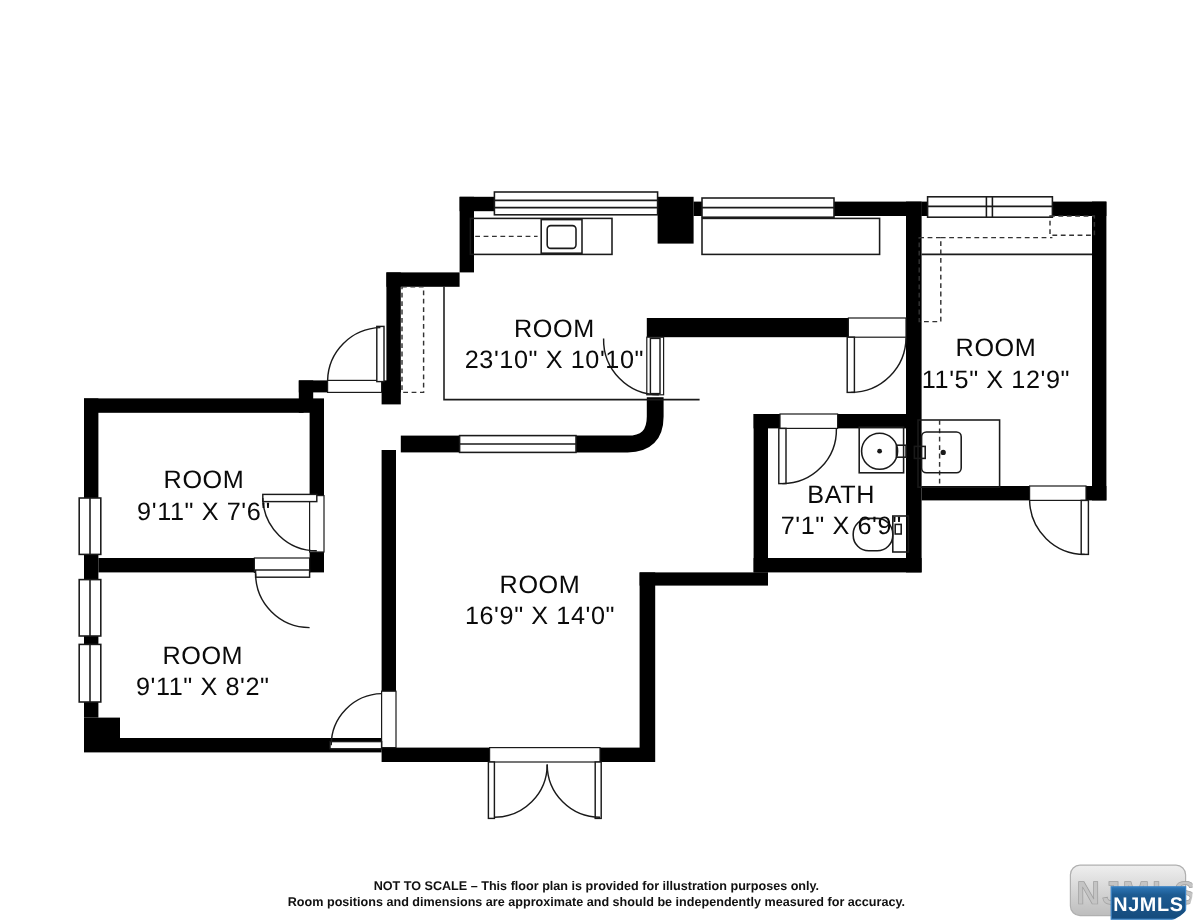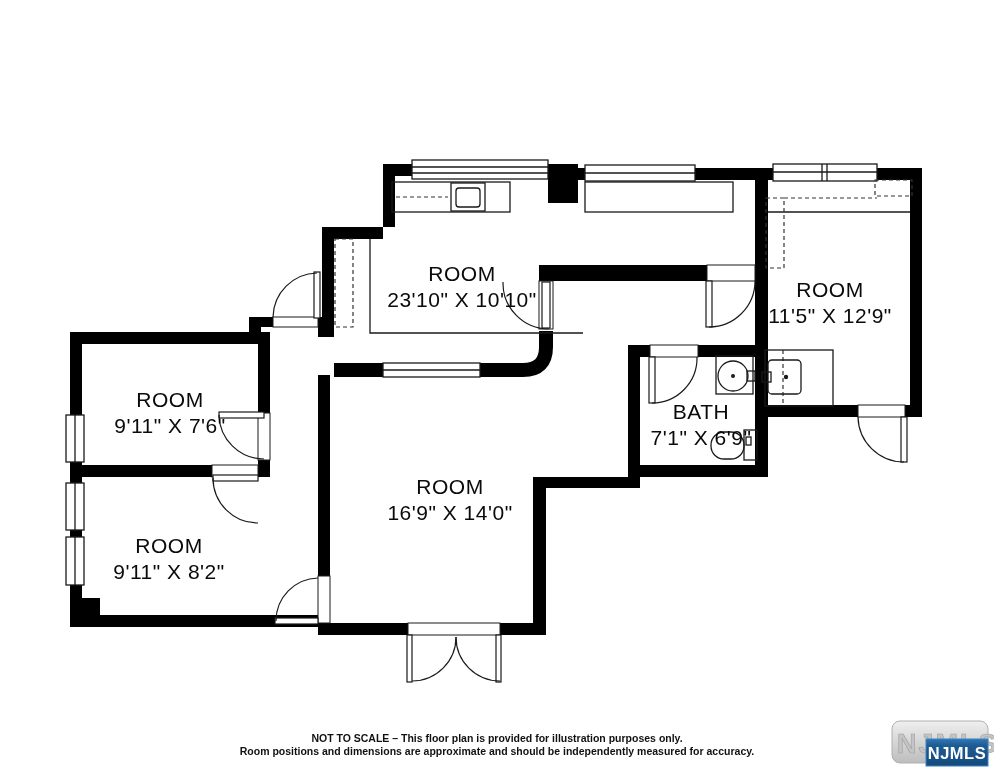--- a/index.html
+++ b/index.html
@@ -1,17 +1,17 @@
 <!DOCTYPE html>
 <html><head>
 <meta charset="utf-8">
 <style>
   html,body{margin:0;padding:0;background:#fff;}
   .canvas{position:relative;width:994px;height:768px;background:#fff;overflow:hidden;
-          font-family:"Liberation Sans",sans-serif;}
+          font-family:"Liberation Sans",sans-serif;border-radius:25px;}
   svg{display:block;}
   .wall{fill:#000;stroke:none;}
   .wallpath{fill:none;stroke:#000;stroke-width:14;}
   .thin{fill:none;stroke:#1a1a1a;stroke-width:1.3;}
   .thinf{fill:#fff;stroke:#1a1a1a;stroke-width:1.3;}
   .dash{fill:none;stroke:#333;stroke-width:1.2;stroke-dasharray:4 3;}
   .gap{fill:#fff;stroke:#1a1a1a;stroke-width:1;}
   .leaf{fill:#fff;stroke:#1a1a1a;stroke-width:1.2;}
   .arc{fill:none;stroke:#1a1a1a;stroke-width:1.2;}
   .lbl{font-family:"Liberation Sans",sans-serif;font-size:21px;fill:#0a0a0a;text-anchor:middle;letter-spacing:0.5px;}

